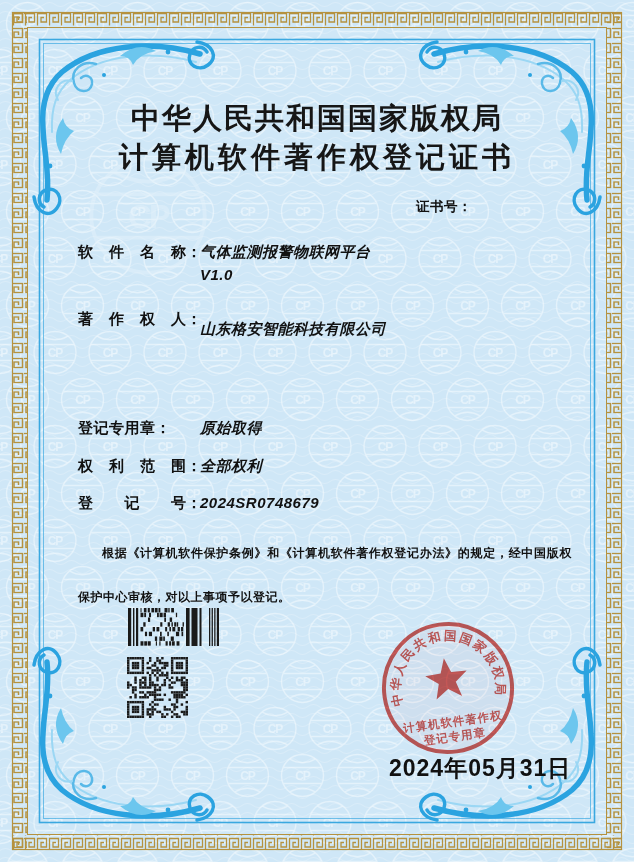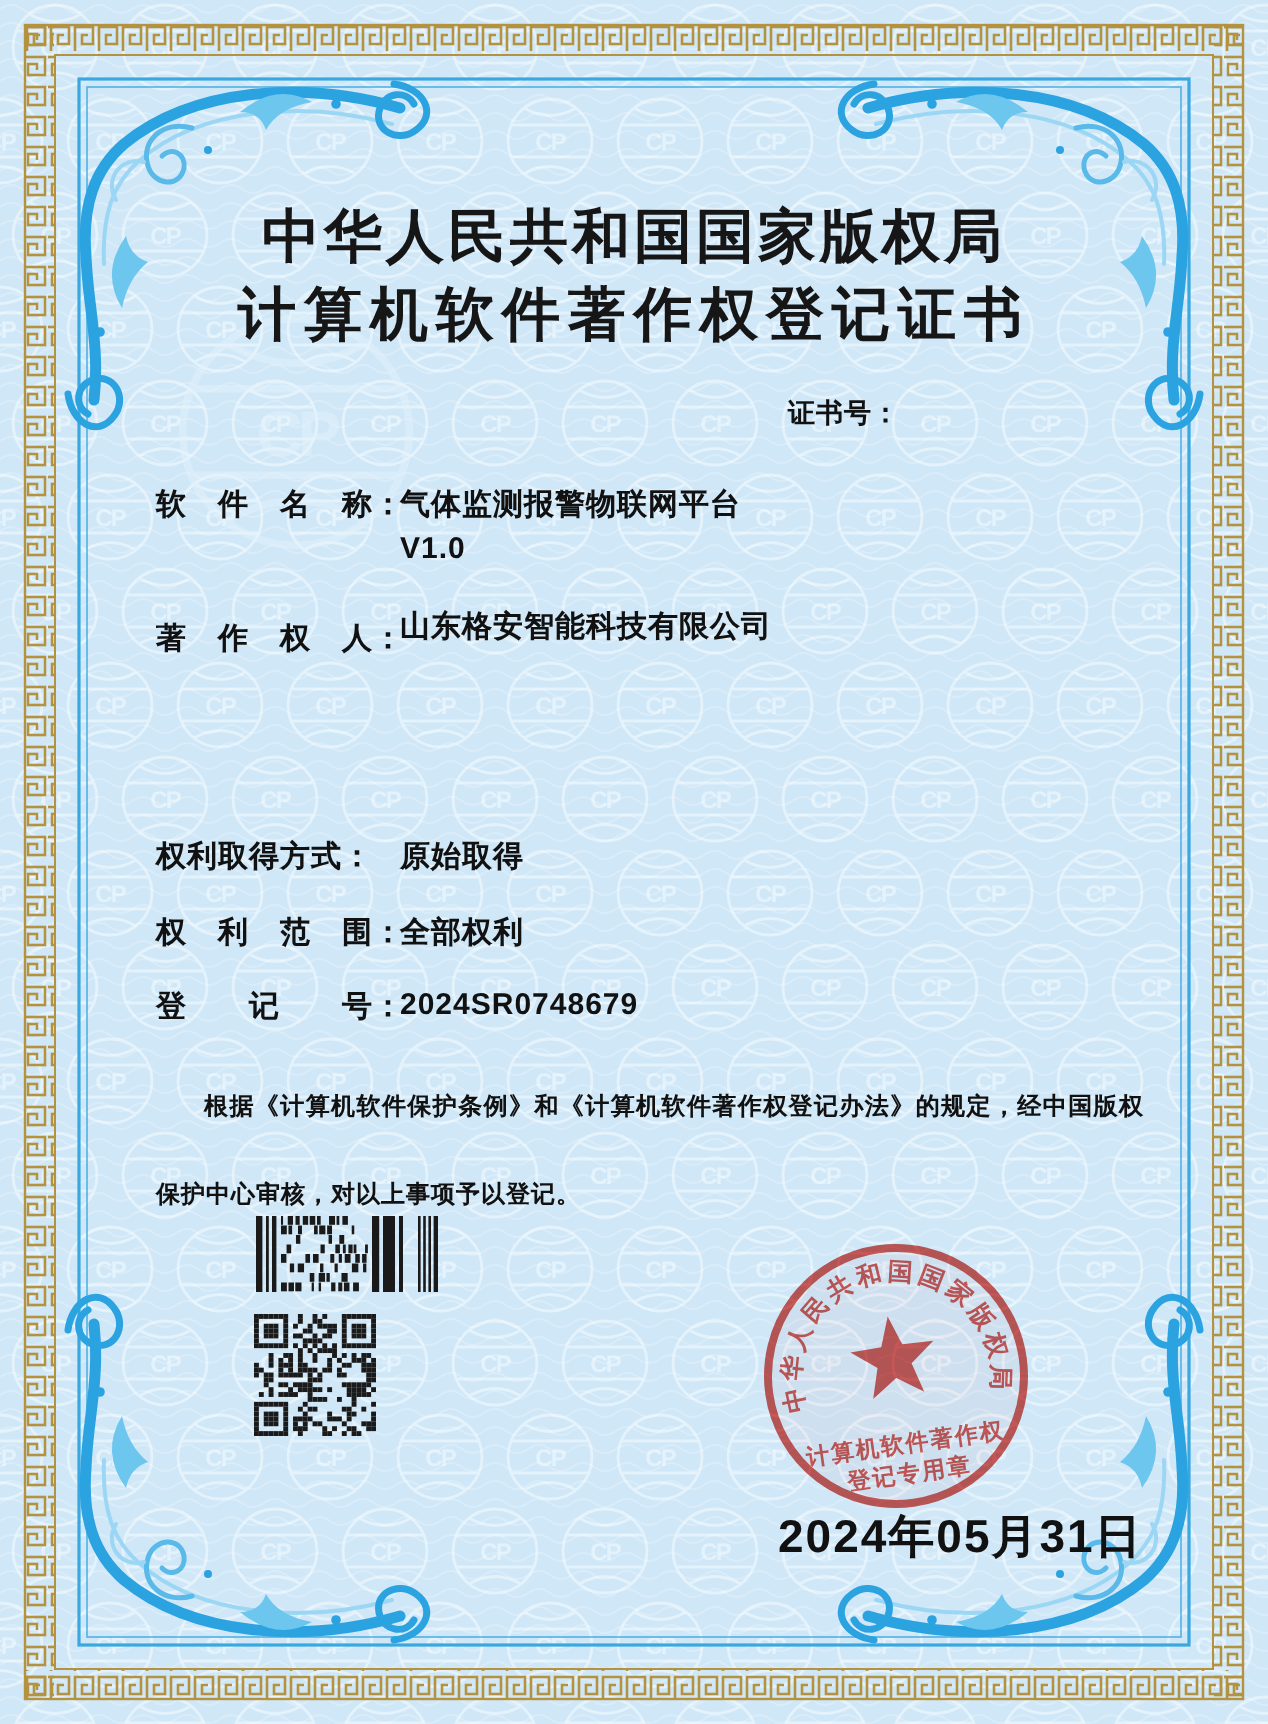--- a/index.html
+++ b/index.html
@@ -13,24 +13,24 @@
   #bg-svg{position:absolute;left:0;top:0;z-index:0;}
   .abs{position:absolute;z-index:2;}
   .title-line{
     left:0;width:634px;text-align:center;
     font-family:"Liberation Serif","DejaVu Serif",serif;
     font-weight:bold;font-size:29px;color:#161616;
   }
   #title1{top:99px;letter-spacing:2px;}
   #title2{top:138px;letter-spacing:4px;}
   .certno{top:198px;font-size:13.5px;font-weight:bold;letter-spacing:0.5px;}
-  #certno-label{left:394px;}
+  #certno-label{left:416px;}
   #certno-value{left:459px;}
   .field-label{left:78px;font-size:15px;font-weight:bold;letter-spacing:0.5px;white-space:pre;}
-  .field-value{left:200px;font-size:15px;font-weight:bold;letter-spacing:0.5px;}
+  .field-value{left:200px;font-size:15px;font-weight:bold;letter-spacing:0.5px;font-style:italic;}
   #statement{
     left:78px;top:531px;width:494px;
     font-size:12px;font-weight:bold;line-height:44px;
     text-indent:2em;text-align:justify;letter-spacing:0.5px;
   }
   #barcode-svg{position:absolute;left:128px;top:608px;z-index:2;}
   #qr-svg{position:absolute;left:127px;top:657px;z-index:2;}
   #seal-svg{position:absolute;left:366px;top:606px;z-index:3;transform:rotate(-8deg);mix-blend-mode:multiply;opacity:0.88;}
   #date{left:389px;top:753px;font-size:23px;font-weight:bold;letter-spacing:1px;z-index:4;}
 </style>
@@ -111,23 +111,23 @@
   <div class="abs title-line" id="title1">中华人民共和国国家版权局</div>
   <div class="abs title-line" id="title2">计算机软件著作权登记证书</div>
 
   <div class="abs certno" id="certno-label">证书号：</div>
 
   <div class="abs field-label" style="top:243px">软　件　名　称：</div>
   <div class="abs field-value" style="top:243px">气体监测报警物联网平台</div>
   <div class="abs field-value" style="top:266px">V1.0</div>
 
   <div class="abs field-label" style="top:310px">著　作　权　人：</div>
-  <div class="abs field-value" style="top:304px">山东格安智能科技有限公司</div>
-
-  <div class="abs field-label" style="top:419px">权利取得方式：</div>
+  <div class="abs field-value" style="top:320px">山东格安智能科技有限公司</div>
+
+  <div class="abs field-label" style="top:419px">登记专用章：</div>
   <div class="abs field-value" style="top:419px">原始取得</div>
 
   <div class="abs field-label" style="top:457px">权　利　范　围：</div>
   <div class="abs field-value" style="top:457px">全部权利</div>
 
   <div class="abs field-label" style="top:494px">登　　记　　号：</div>
   <div class="abs field-value" style="top:494px">2024SR0748679</div>
 
   <div class="abs" id="statement">根据《计算机软件保护条例》和《计算机软件著作权登记办法》的规定，经中国版权保护中心审核，对以上事项予以登记。</div>
 

